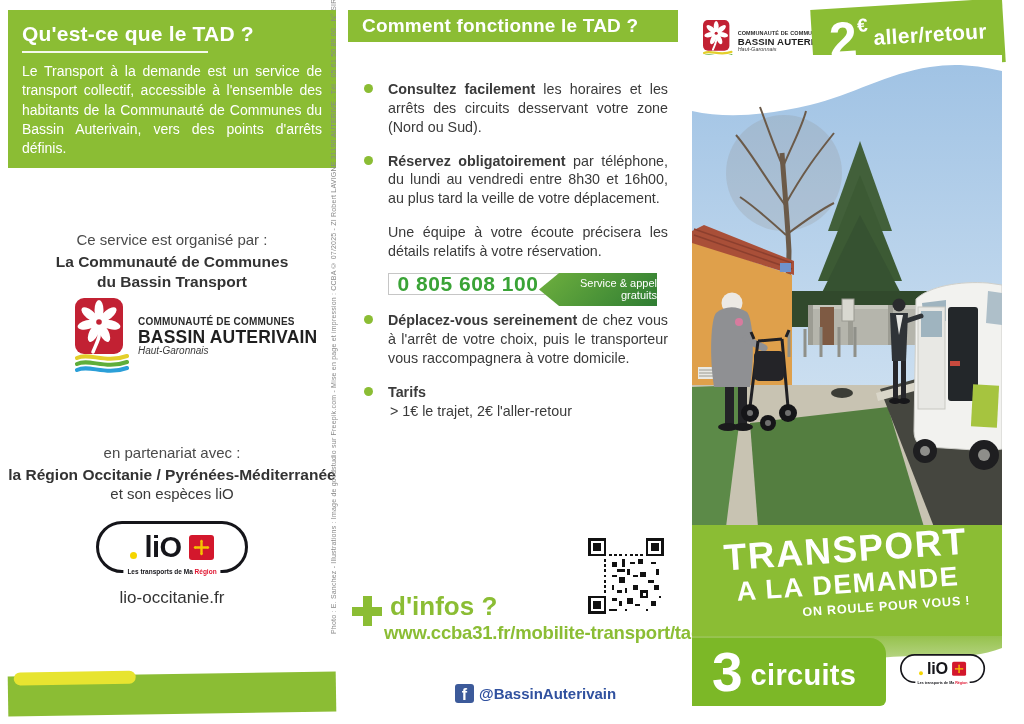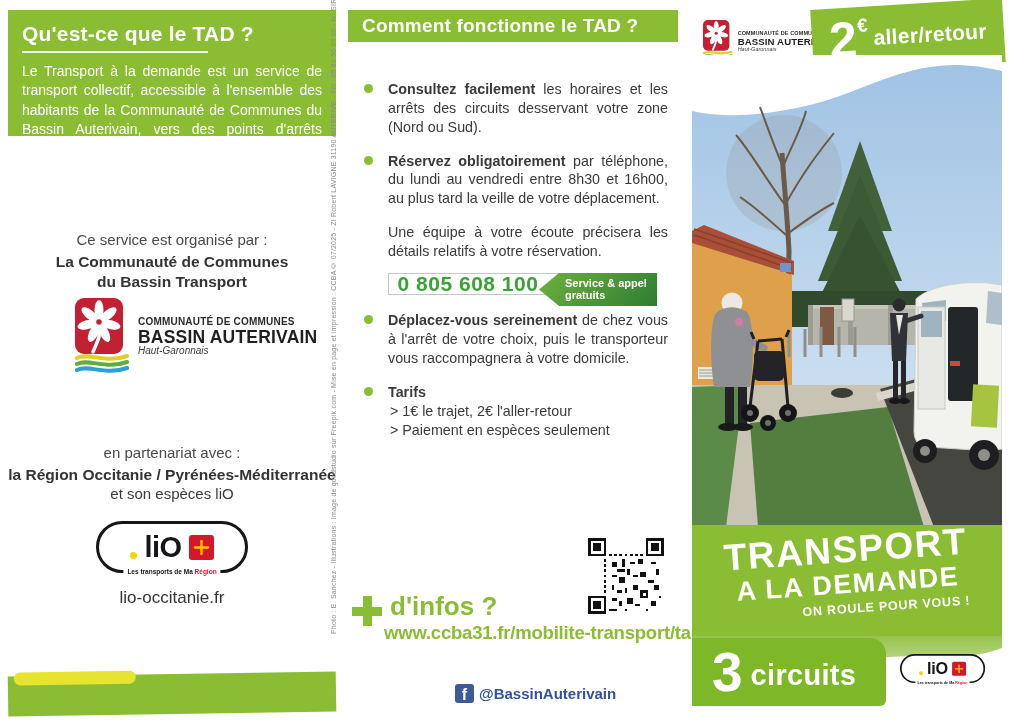--- a/index.html
+++ b/index.html
@@ -1,19 +1,19 @@
 <!DOCTYPE html>
 <html><head>
 <meta charset="utf-8">
 <style>
   html,body{margin:0;padding:0;background:#e9e9e9;}
   #page{position:relative;width:1024px;height:724px;background:#fff;overflow:hidden;
         font-family:"Liberation Sans",sans-serif;color:#3a3a3a;}
   
-  .lp-box{position:absolute;left:8px;top:10px;width:328px;height:126px;background:#8bbd34;box-sizing:border-box;}
+  .lp-box{position:absolute;left:8px;top:10px;width:328px;height:158px;background:#8bbd34;box-sizing:border-box;}
   .lp-title{color:#fff;font-weight:bold;font-size:21px;padding:12px 14px 2px 14px;letter-spacing:.2px;}
   .lp-rule{width:186px;height:2px;background:rgba(255,255,255,.9);margin:3px 0 9px 14px;}
   .lp-intro{color:#fff;font-size:14px;line-height:1.38;text-align:justify;padding:0 14px;}
   .centered{position:absolute;left:8px;width:328px;text-align:center;}
   .org-label{top:231px;font-size:15px;color:#4a4a4a;}
   .org-bold{top:252px;font-size:15.5px;font-weight:bold;color:#333;line-height:1.28;}
   .part-label{top:444px;font-size:15px;color:#4a4a4a;}
   .part-bold{top:466px;font-size:15.5px;font-weight:bold;color:#333;}
   .part-rest{top:485px;font-size:15px;color:#3a3a3a;}
   .site{top:588px;font-size:17px;color:#333;}
@@ -48,22 +48,22 @@
   .bullet{position:relative;padding-left:32px;margin-bottom:15px;text-align:justify;}
   .bullet::before{content:"";position:absolute;left:8px;top:4px;width:9px;height:9px;border-radius:50%;background:#8bbd34;}
   .b{font-weight:bold;margin-top:16px;}
   .note{margin:2px 0 12px 32px;text-align:justify;}
   .phone-box{position:relative;margin:0 0 16px 32px;width:268px;height:22px;background:#fff;border:1.5px solid #c6c6c6;box-sizing:border-box;padding-left:17px;}
   .phone-number{position:absolute;left:0;top:0;width:158px;height:100%;display:flex;align-items:center;justify-content:center;
                 color:#3aa336;font-size:21px;font-weight:bold;letter-spacing:.5px;}
   .phone-badge{position:absolute;right:-2px;top:-1px;width:118px;height:33px;color:#fff;
                background:linear-gradient(135deg,#6fb03e,#2f7d33);
                clip-path:polygon(17% 0,100% 0,100% 100%,17% 100%,0 50%);
-               font-size:11px;font-weight:bold;line-height:1.15;display:flex;flex-direction:column;justify-content:center;
-               padding-left:26px;box-sizing:border-box;}
+               font-size:11px;font-weight:normal;line-height:1.15;display:flex;flex-direction:column;justify-content:center;
+               padding-left:26px;box-sizing:border-box;text-align:right;}
   .tarif-line{padding-left:2px;}
   .qr{position:absolute;left:588px;top:538px;width:76px;height:76px;}
   .plus-icon{position:absolute;left:352px;top:596px;width:30px;height:30px;}
   .plus-icon::before,.plus-icon::after{content:"";position:absolute;background:#8bbd34;}
   .plus-icon::before{left:11px;top:0;width:9px;height:30px;}
   .plus-icon::after{left:0;top:11px;width:30px;height:9px;}
   .infos-label{position:absolute;left:390px;top:591px;font-size:26px;font-weight:bold;color:#8bbd34;}
   .infos-url{position:absolute;left:384px;top:622px;font-size:18.5px;font-weight:bold;color:#8bbd34;letter-spacing:-.2px;}
   .fb-row{position:absolute;left:455px;top:684px;display:flex;align-items:center;gap:5px;}
   .fb-icon{width:19px;height:19px;background:#3c5a9a;border-radius:3px;color:#fff;font-weight:bold;font-size:16px;
@@ -173,21 +173,20 @@
         <span>Service &amp; appel</span>
         <span>gratuits</span>
       </div>
     </div>
     <div class="bullet">
       <span class="b">Déplacez-vous sereinement</span><span> de chez vous à l'arrêt de votre choix, puis le transporteur vous raccompagnera à votre domicile.</span>
     </div>
     <div class="bullet">
       <div class="b">Tarifs</div>
       <div class="tarif-line">&gt; 1€ le trajet, 2€ l'aller-retour</div>
-      <div class="tarif-line">&gt; Paiement en espèces seulement</div>
     </div>
   </div>
 
   <svg class="qr" viewBox="0 0 29 29" shape-rendering="crispEdges">
     <rect width="29" height="29" fill="#fff"></rect>
     <g fill="#111">
       <rect x="0" y="0" width="7" height="7"></rect>
         <rect x="22" y="0" width="7" height="7"></rect>
         <rect x="0" y="22" width="7" height="7"></rect>
       <rect x="1" y="1" width="5" height="5" fill="#fff"></rect>

